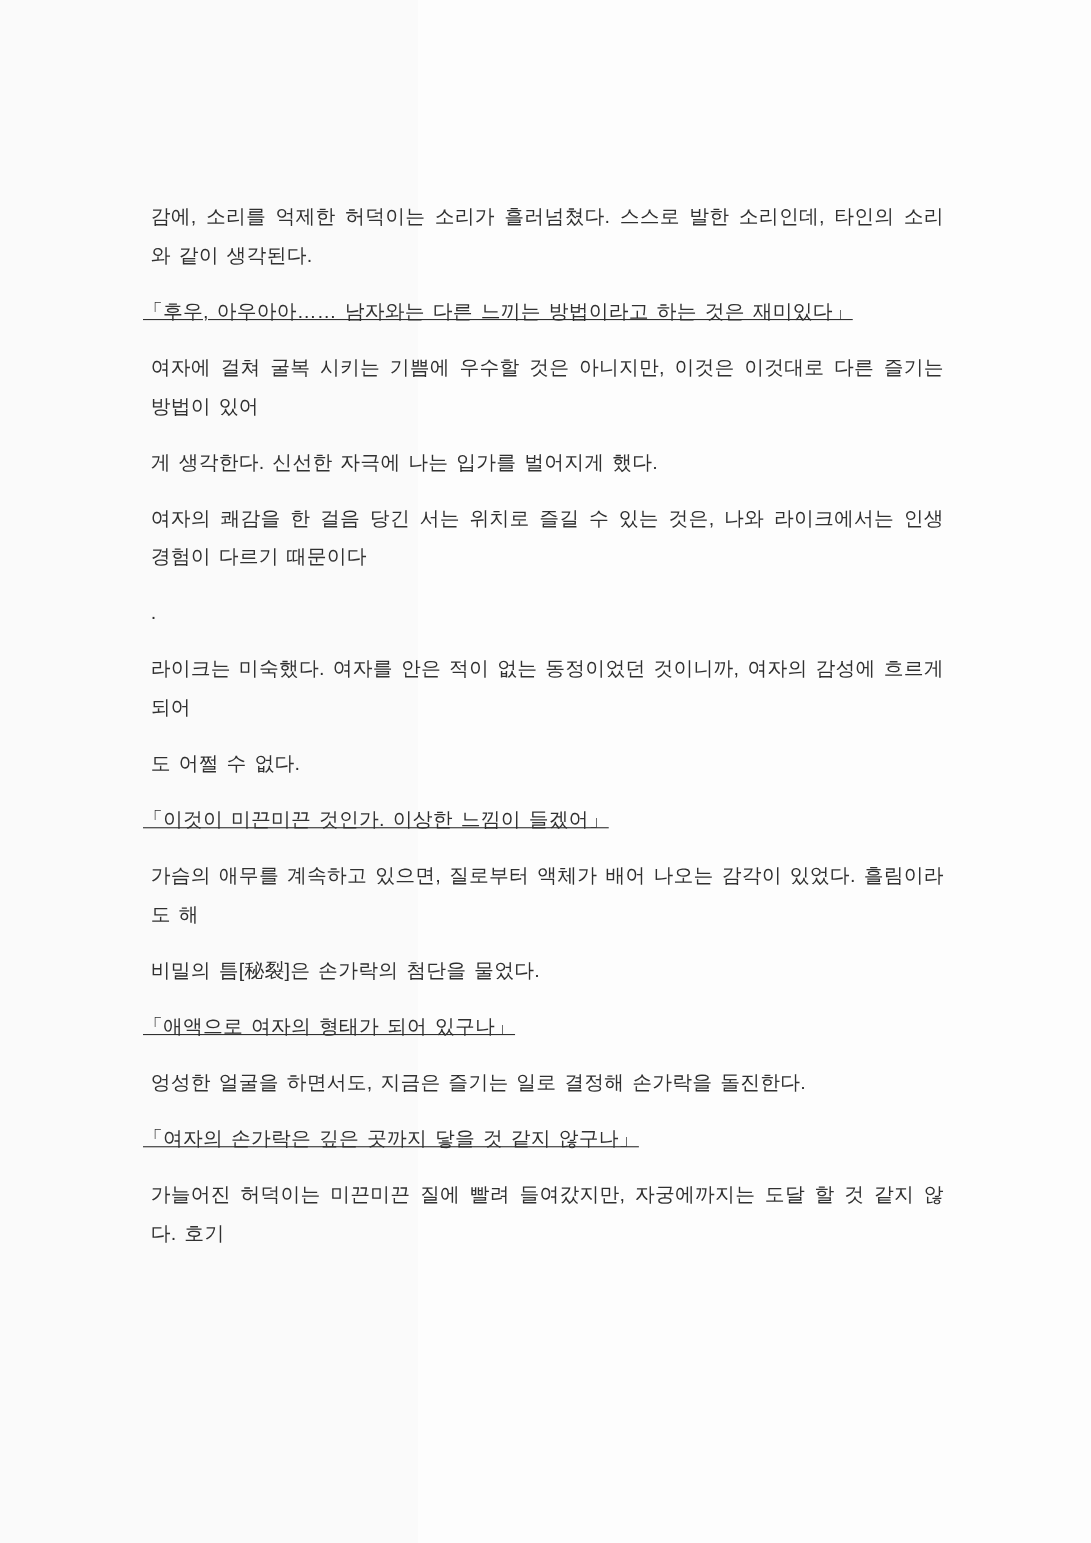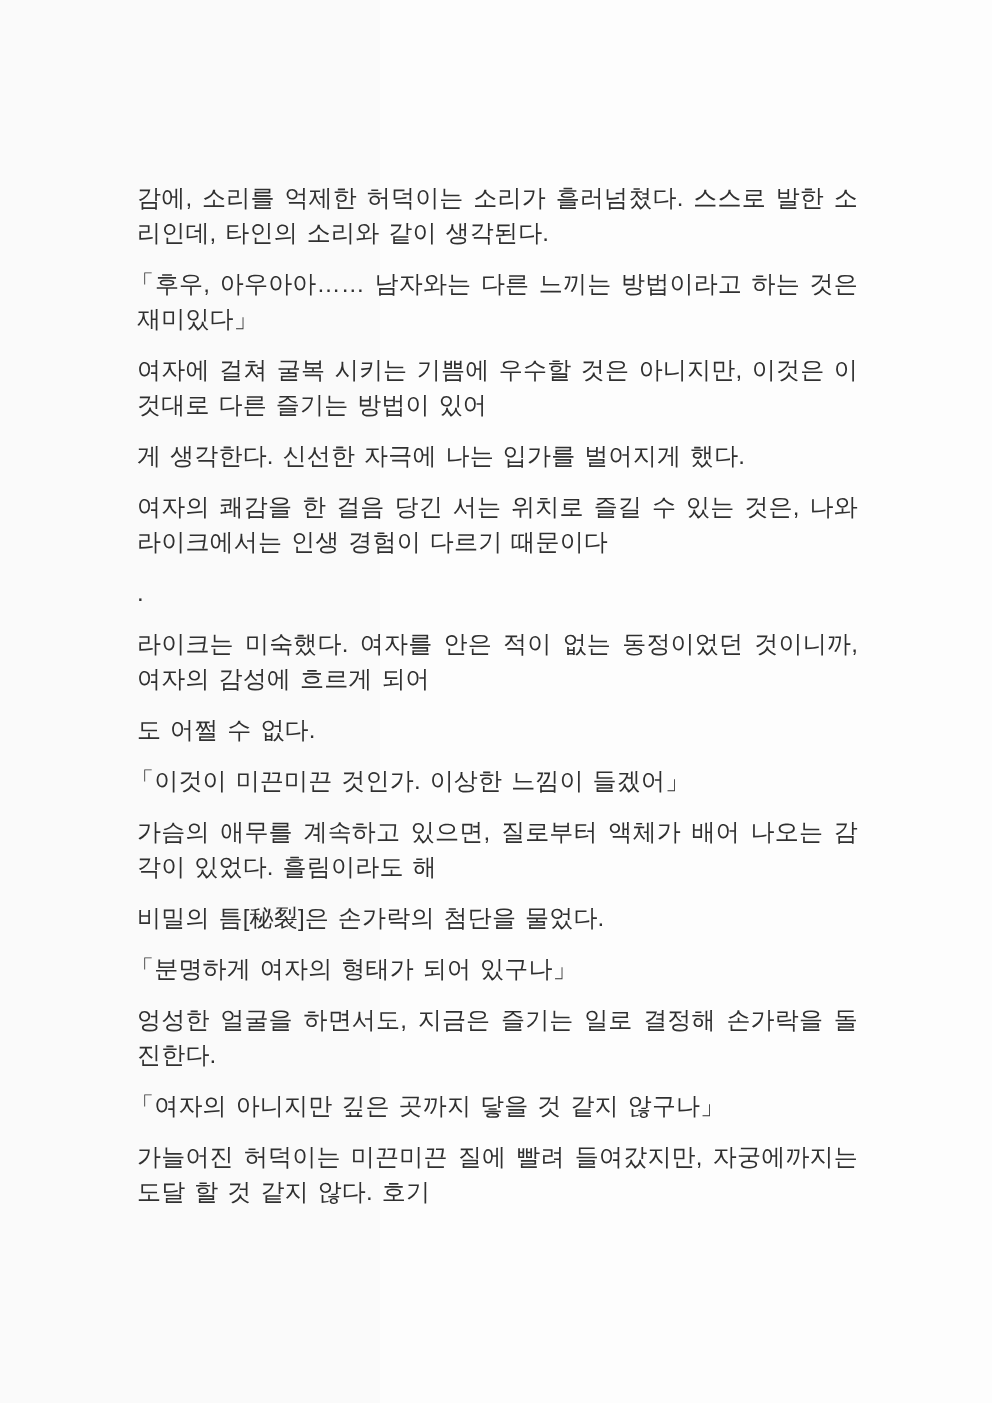--- a/index.html
+++ b/index.html
@@ -28,48 +28,49 @@
     width: 380px;
     background: #fafafa;
     pointer-events: none;
   }
   .text-column {
     position: absolute;
     left: 137px;
     top: 180px;
     width: 721px;
     color: #303030;
-    font-size: 24px;
+    font-size: 18px;
     line-height: 35px;
     letter-spacing: 0.2px;
   }
   .para {
     margin: 0 0 16px 0;
     text-align: justify;
     word-spacing: 2px;
     word-break: normal;
   }
   .para.dialogue {
     text-indent: -7px;
+    text-decoration: underline;
   }
 </style>
 </head>
 <body>
 
 <div class="page">
   <div class="text-column">
     <p class="para">감에, 소리를 억제한 허덕이는 소리가 흘러넘쳤다. 스스로 발한 소리인데, 타인의 소리와 같이 생각된다.</p>
     <p class="para dialogue">「후우, 아우아아…… 남자와는 다른 느끼는 방법이라고 하는 것은 재미있다」</p>
     <p class="para">여자에 걸쳐 굴복 시키는 기쁨에 우수할 것은 아니지만, 이것은 이것대로 다른 즐기는 방법이 있어</p>
     <p class="para">게 생각한다. 신선한 자극에 나는 입가를 벌어지게 했다.</p>
     <p class="para">여자의 쾌감을 한 걸음 당긴 서는 위치로 즐길 수 있는 것은, 나와 라이크에서는 인생 경험이 다르기 때문이다</p>
     <p class="para">.</p>
     <p class="para">라이크는 미숙했다. 여자를 안은 적이 없는 동정이었던 것이니까, 여자의 감성에 흐르게 되어</p>
     <p class="para">도 어쩔 수 없다.</p>
     <p class="para dialogue">「이것이 미끈미끈 것인가. 이상한 느낌이 들겠어」</p>
     <p class="para">가슴의 애무를 계속하고 있으면, 질로부터 액체가 배어 나오는 감각이 있었다. 흘림이라도 해</p>
     <p class="para">비밀의 틈[秘裂]은 손가락의 첨단을 물었다.</p>
-    <p class="para dialogue">「분명하게 여자의 형태가 되어 있구나」</p>
+    <p class="para dialogue">「애액으로 여자의 형태가 되어 있구나」</p>
     <p class="para">엉성한 얼굴을 하면서도, 지금은 즐기는 일로 결정해 손가락을 돌진한다.</p>
-    <p class="para dialogue">「여자의 아니지만 깊은 곳까지 닿을 것 같지 않구나」</p>
+    <p class="para dialogue">「여자의 손가락은 깊은 곳까지 닿을 것 같지 않구나」</p>
     <p class="para">가늘어진 허덕이는 미끈미끈 질에 빨려 들여갔지만, 자궁에까지는 도달 할 것 같지 않다. 호기</p>
   </div>
 </div>
 
 </body></html>

